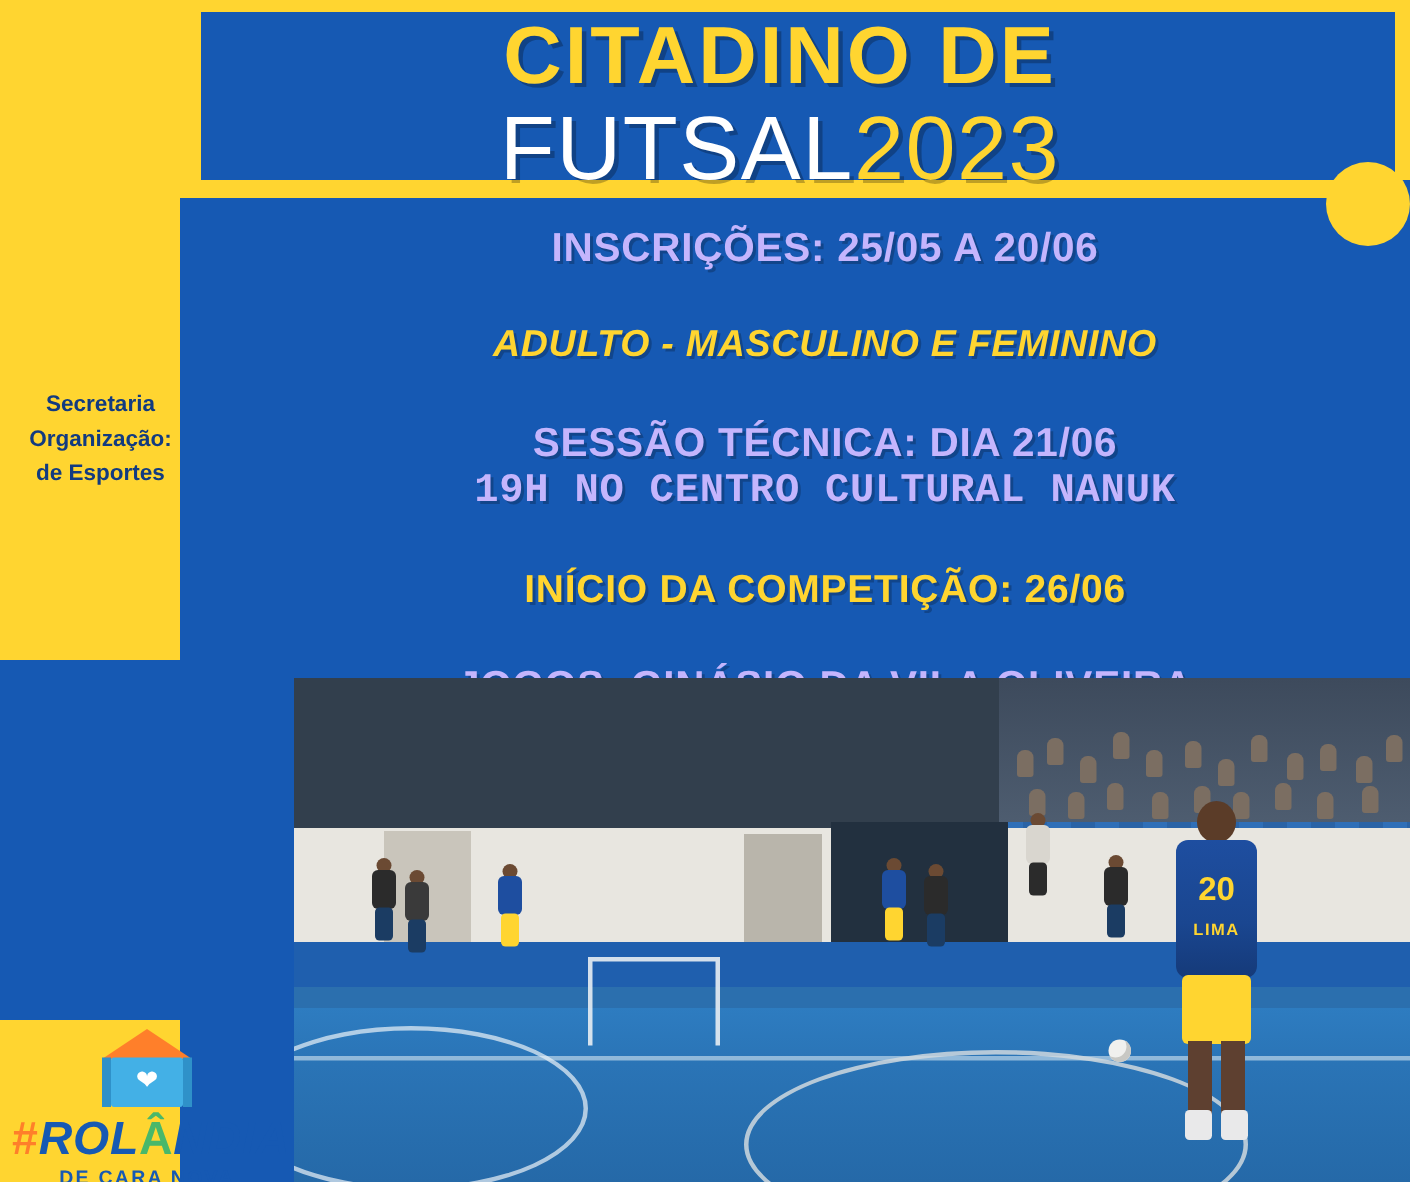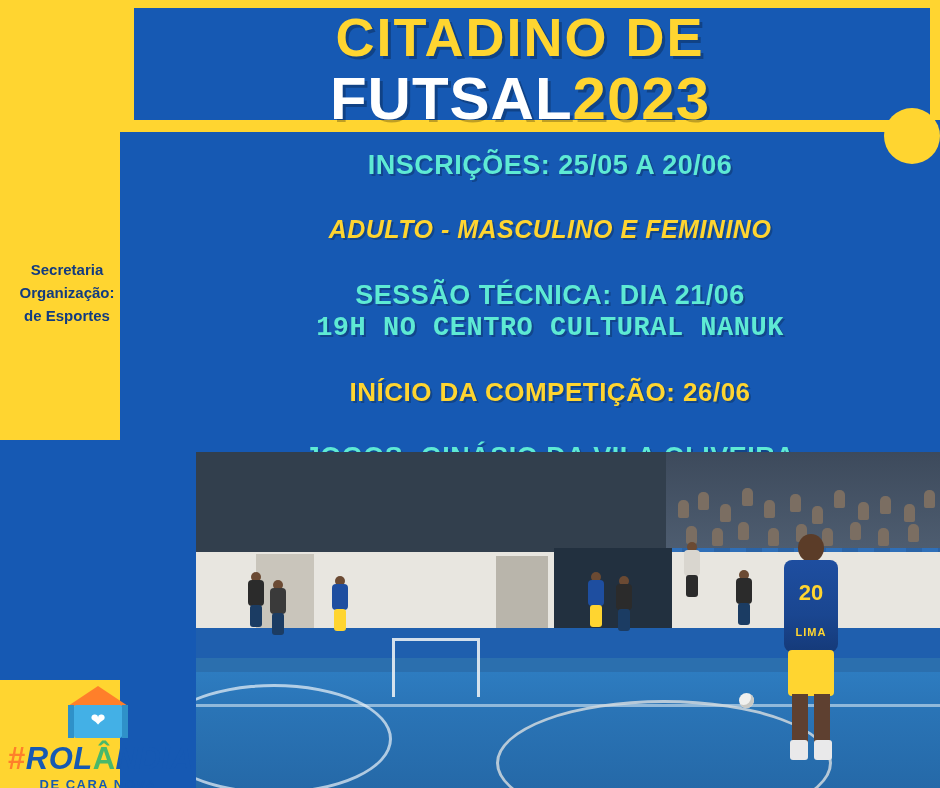--- a/index.html
+++ b/index.html
@@ -65,41 +65,41 @@
   .title-line1 {
     font-size: 54px;
     font-weight: bold;
     color: #ffd530;
     letter-spacing: 2px;
     line-height: 62px;
     text-shadow: 3px 3px 0 rgba(0,0,0,.25);
   }
   .title-line2 {
     font-size: 60px;
-    font-weight: bold;
+    font-weight: normal;
     line-height: 62px;
     letter-spacing: 1px;
     text-shadow: 3px 3px 0 rgba(0,0,0,.25);
   }
   .title-line2 .w-white { color: #ffffff; }
   .title-line2 .w-yellow { color: #ffd530; }
 
   
   .info-block {
     position: absolute;
     left: 200px; top: 140px;
     width: 700px;
     text-align: center;
   }
   .info-line {
     font-weight: bold;
     letter-spacing: .5px;
     text-shadow: 2px 2px 0 rgba(0,0,0,.22);
   }
-  .l-white { color: #5eead4; }
+  .l-white { color: #c4b5fd; }
   .l-yellow { color: #ffd530; }
   .info-1 { font-size: 27px; margin-top: 10px; }
   .info-2 { font-size: 25px; margin-top: 34px; font-style: italic; }
   .info-3a { font-size: 27px; margin-top: 36px; }
   .info-3b { font-size: 27px; margin-top: 2px; font-family: Liberation Mono, monospace; }
   .info-4 { font-size: 26px; margin-top: 34px; }
   .info-5 { font-size: 27px; margin-top: 34px; }
 
   
   .org-block {
@@ -290,21 +290,21 @@
     background:#1b3c63; border-radius:3px;
   }
   .p-big {
     position:absolute; left:586px; top:82px; width:58px; height:228px;
   }
   .p-big .pb-head { position:absolute; left:16px; top:0; width:26px; height:28px; border-radius:50%; background:#5b3c28; }
   .p-big .pb-torso { position:absolute; left:2px; top:26px; width:54px; height:92px; border-radius:8px;
     background:linear-gradient(180deg,#1e4ea0 0%,#1a4690 60%,#153a79 100%); }
   .p-big .pb-num { position:absolute; left:0; top:46px; width:58px; text-align:center;
     color:#ffd530; font-size:22px; font-weight:bold; font-family:"Liberation Sans",sans-serif; }
-  .p-big .pb-name { position:absolute; left:0; top:92px; width:58px; text-align:center;
+  .p-big .pb-name { position:absolute; left:0; top:80px; width:58px; text-align:center;
     color:#ffd530; font-size:11px; font-weight:bold; letter-spacing:1px; }
   .p-big .pb-shorts { position:absolute; left:6px; top:116px; width:46px; height:46px; background:#ffd530; border-radius:4px; }
   .p-big .pb-legl { position:absolute; left:10px; top:160px; width:16px; height:50px; background:#5e4030; }
   .p-big .pb-legr { position:absolute; left:32px; top:160px; width:16px; height:50px; background:#5e4030; }
   .p-big .pb-sockl { position:absolute; left:8px; top:206px; width:18px; height:20px; background:#e9e9ea; border-radius:3px; }
   .p-big .pb-sockr { position:absolute; left:32px; top:206px; width:18px; height:20px; background:#e9e9ea; border-radius:3px; }
   .ball {
     position:absolute; left:543px; top:241px; width:15px; height:15px;
     border-radius:50%; background:#f0f0ee; box-shadow:inset -3px -3px 0 #c8c8c4;
   }

